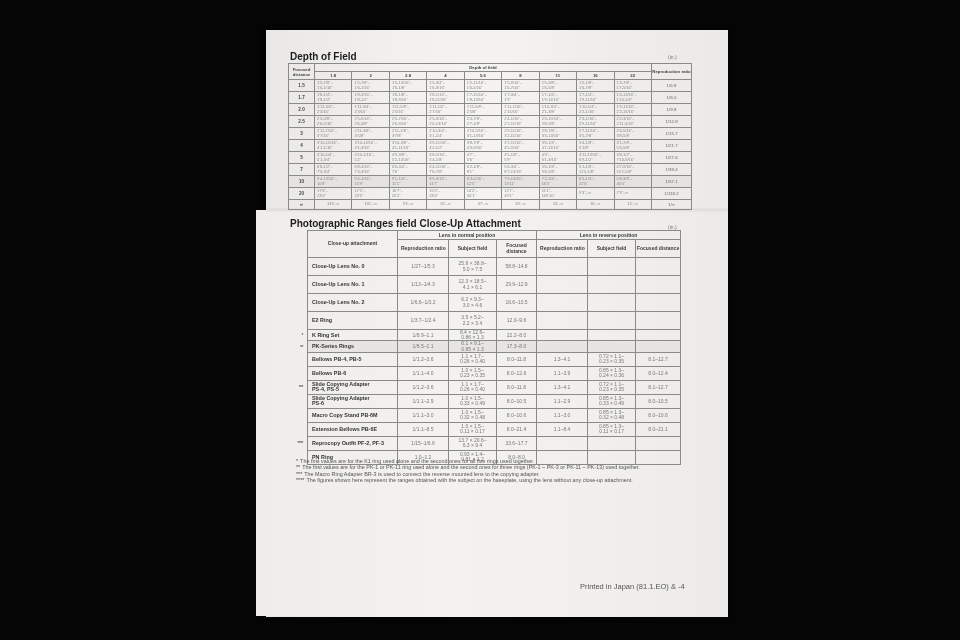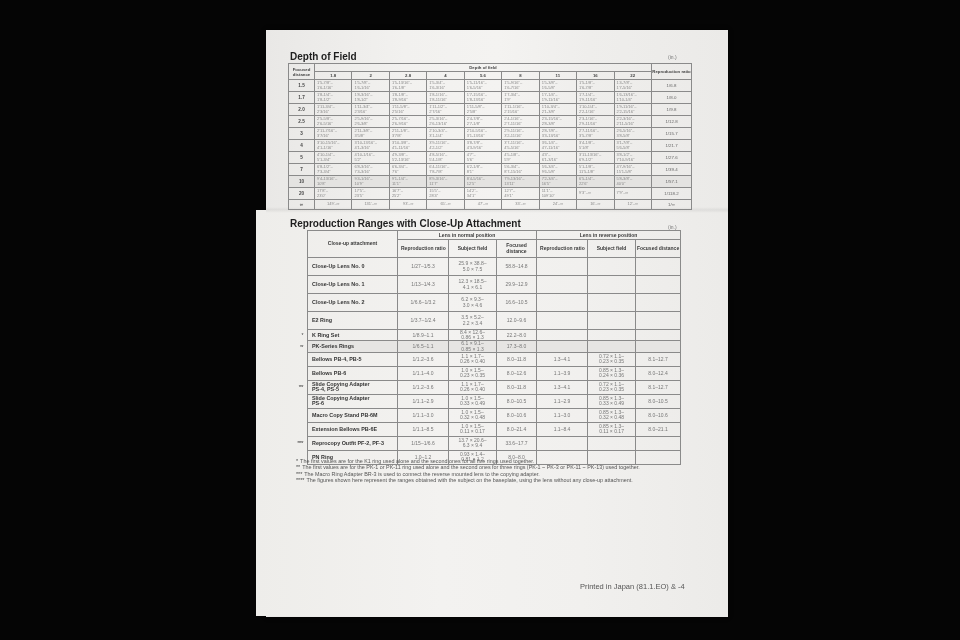--- a/index.html
+++ b/index.html
@@ -325,21 +325,21 @@
         <td class="val" style="text-align: center; padding-left: 0px;">47'–∞</td>
         <td class="val" style="text-align: center; padding-left: 0px;">33'–∞</td>
         <td class="val" style="text-align: center; padding-left: 0px;">24'–∞</td>
         <td class="val" style="text-align: center; padding-left: 0px;">16'–∞</td>
         <td class="val" style="text-align: center; padding-left: 0px;">12'–∞</td>
         <td class="ratio">1/∞</td>
       </tr>
     </tbody>
 </table>
 
-<div class="sec-title" style="left:290px; top:218px;">Reproduction Ranges with Close-Up Attachment</div>
+<div class="sec-title" style="left:290px; top:218px;">Photographic Ranges field Close-Up Attachment</div>
 <div class="unit" style="left:668px; top:224px;">(in.)</div>
 
 <table id="cu">
   <colgroup>
     <col style="width:90px">
       <col style="width:51px">
       <col style="width:48px">
       <col style="width:40px">
       <col style="width:51px">
       <col style="width:48px">

